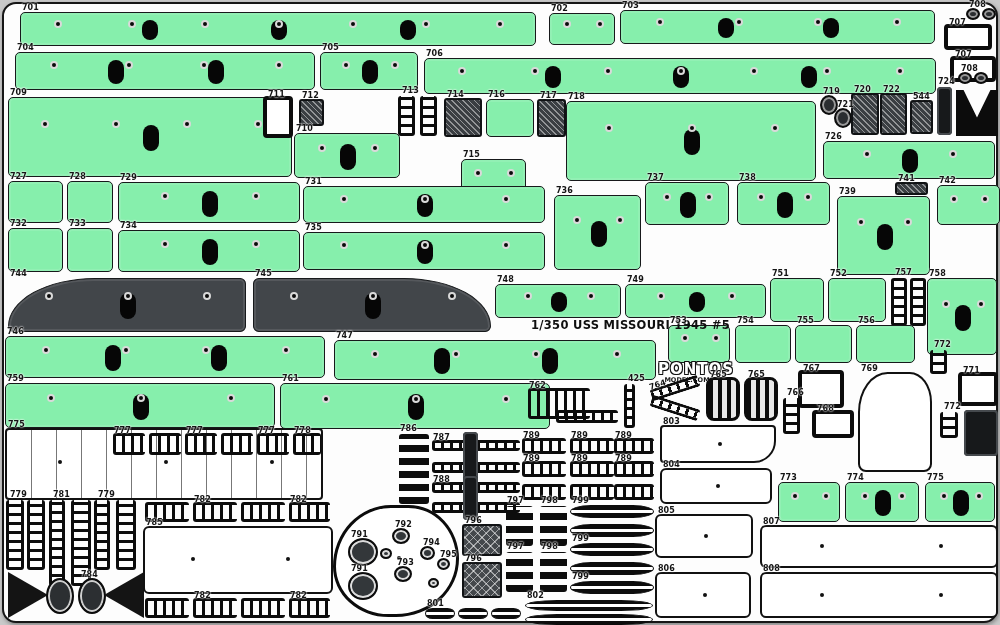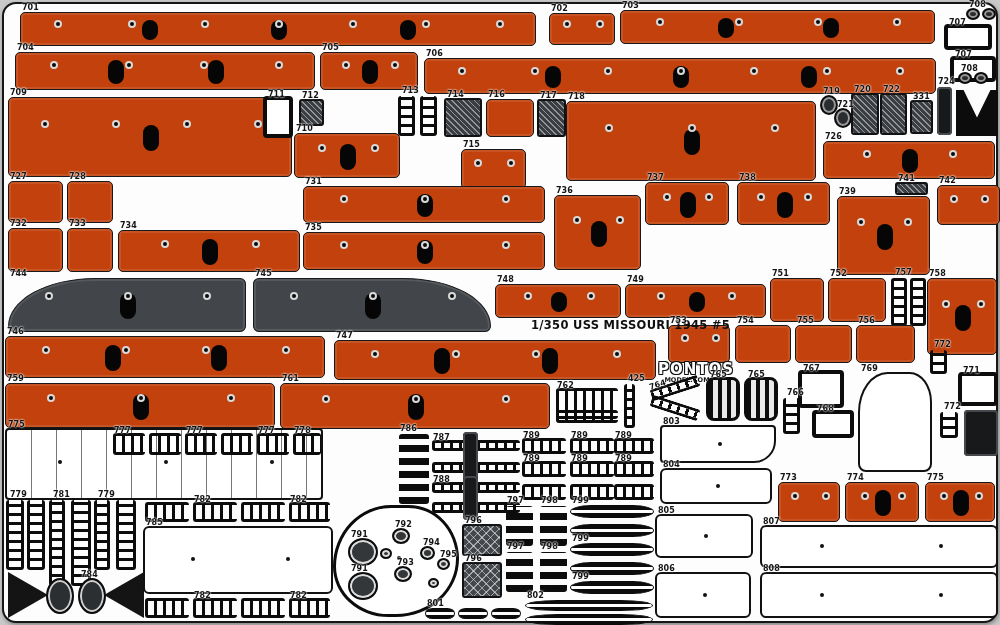--- a/index.html
+++ b/index.html
@@ -3,21 +3,21 @@
 <meta charset="utf-8">
 <style>
   html,body{margin:0;padding:0;background:#c9c9c9;font-family:"DejaVu Sans","Liberation Sans",sans-serif;}
   #stage{position:relative;width:1000px;height:625px;overflow:hidden;background:#c9c9c9;}
   #sheet-bg{position:absolute;left:2px;top:2px;right:2px;bottom:2px;background:#fdfdfd;
             border:2px solid #161616;border-radius:14px;box-shadow:1px 2px 4px rgba(0,0,0,.35);}
   #parts-layer{position:absolute;left:0;top:0;width:1000px;height:625px;}
   .part{position:absolute;box-sizing:border-box;}
   .plabel{position:absolute;top:-9px;left:1px;font-weight:bold;font-size:8px;line-height:8px;
           color:#141414;white-space:nowrap;text-shadow:0 0 2px #fff,0 0 2px #fff;z-index:5;}
-  .k-panel{background:#c2410c;border:1px solid #17191b;border-radius:5px;
+  .k-panel{background:#86efac;border:1px solid #17191b;border-radius:5px;
            box-shadow:inset 0 0 0 2px rgba(255,255,255,.10);}
   .k-bow{background:#42464a;border:1px solid #17191b;border-radius:6px;border-top-left-radius:90px 50px;
          box-shadow:inset 0 0 0 2px rgba(255,255,255,.10);}
   .k-stern{background:#42464a;border:1px solid #17191b;border-radius:6px;border-top-right-radius:90px 50px;
            box-shadow:inset 0 0 0 2px rgba(255,255,255,.10);}
   .k-light{background:#fff;border:2px solid #111;border-radius:6px;}
   .k-deck{background:#fff;border:2px solid #111;border-radius:4px;
           background-image:repeating-linear-gradient(90deg,transparent 0 24px,#777 24px 25px);}
   .k-rail{border-top:3px solid #0c0c0c;border-bottom:3px solid #0c0c0c;border-radius:3px;
           background:repeating-linear-gradient(90deg,#0c0c0c 0 3px,transparent 3px 9px);}
@@ -160,21 +160,21 @@
       <div class="part k-vladder" style="left: 420px; top: 96px; width: 17px; height: 40px;"></div>
       <div class="part k-hatch" style="left: 444px; top: 98px; width: 38px; height: 39px;">
         <span class="plabel">714</span>
       </div>
       <div class="part k-panel" style="left: 486px; top: 99px; width: 48px; height: 38px;">
         <span class="plabel">716</span>
       </div>
       <div class="part k-hatch" style="left: 537px; top: 99px; width: 29px; height: 38px;">
         <span class="plabel">717</span>
       </div>
-      <div class="part k-panel" style="left: 461px; top: 149px; width: 65px; height: 40px;">
+      <div class="part k-panel" style="left: 461px; top: 159px; width: 65px; height: 40px;">
         <span class="plabel">715</span>
         <span class="dot" style="left: 12.25px; top: 8.8px;"></span>
         <span class="dot" style="left: 44.75px; top: 8.8px;"></span>
       </div>
       <div class="part k-panel" style="left: 566px; top: 101px; width: 250px; height: 80px;">
         <span class="plabel">718</span>
         <span class="slot" style="left: 117px; top: 27px; height: 26px;"></span>
         <span class="dot" style="left: 37.6667px; top: 21.6px;"></span>
         <span class="dot" style="left: 121px; top: 21.6px;"></span>
         <span class="dot" style="left: 204.333px; top: 21.6px;"></span>
@@ -185,33 +185,39 @@
       <div class="part k-knob" style="left: 834px; top: 108px; width: 18px; height: 20px;">
         <span class="plabel">721</span>
       </div>
       <div class="part k-hatch" style="left: 851px; top: 93px; width: 28px; height: 42px;">
         <span class="plabel">720</span>
       </div>
       <div class="part k-hatch" style="left: 880px; top: 93px; width: 27px; height: 42px;">
         <span class="plabel">722</span>
       </div>
       <div class="part k-hatch" style="left: 910px; top: 100px; width: 23px; height: 34px;">
-        <span class="plabel">331</span>
+        <span class="plabel">544</span>
       </div>
       <div class="part k-panel" style="left: 823px; top: 141px; width: 172px; height: 38px; text-decoration: underline;">
         <span class="plabel">726</span>
         <span class="slot" style="left: 78px; top: 7px; height: 24px;"></span>
         <span class="dot" style="left: 39px; top: 8.16px;"></span>
         <span class="dot" style="left: 125px; top: 8.16px;"></span>
       </div>
       <div class="part k-panel" style="left: 8px; top: 181px; width: 55px; height: 42px;">
         <span class="plabel">727</span>
       </div>
       <div class="part k-panel" style="left: 67px; top: 181px; width: 46px; height: 42px;">
         <span class="plabel">728</span>
+      </div>
+      <div class="part k-panel" style="left: 118px; top: 182px; width: 182px; height: 41px;">
+        <span class="plabel">729</span>
+        <span class="slot" style="left: 83px; top: 7.5px; height: 26px;"></span>
+        <span class="dot" style="left: 41.5px; top: 9.12px;"></span>
+        <span class="dot" style="left: 132.5px; top: 9.12px;"></span>
       </div>
       <div class="part k-panel" style="left: 303px; top: 186px; width: 242px; height: 37px;">
         <span class="plabel">731</span>
         <span class="slot" style="left: 113px; top: 7px; height: 23px;"></span>
         <span class="dot" style="left: 36.3333px; top: 7.84px;"></span>
         <span class="dot" style="left: 117px; top: 7.84px;"></span>
         <span class="dot" style="left: 197.667px; top: 7.84px;"></span>
       </div>
       <div class="part k-panel" style="left: 554px; top: 195px; width: 87px; height: 75px;">
         <span class="plabel">736</span>
@@ -348,21 +354,21 @@
         <span class="dot" style="left: 131px; top: 10.4px;"></span>
         <span class="dot" style="left: 221px; top: 10.4px;"></span>
       </div>
       <div class="part k-panel" style="left: 280px; top: 383px; width: 270px; height: 46px;">
         <span class="plabel">761</span>
         <span class="slot" style="left: 127px; top: 10px; height: 26px;"></span>
         <span class="dot" style="left: 41px; top: 10.72px;"></span>
         <span class="dot" style="left: 131px; top: 10.72px;"></span>
         <span class="dot" style="left: 221px; top: 10.72px;"></span>
       </div>
-      <div class="part k-rail" style="left: 556px; top: 388px; width: 62px; height: 31px;">
+      <div class="part k-rail" style="left: 528px; top: 388px; width: 62px; height: 31px;">
         <span class="plabel">762</span>
       </div>
       <div class="part k-rail" style="left: 556px; top: 410px; width: 62px; height: 13px;"></div>
       <div class="part k-vladder" style="left: 624px; top: 384px; width: 11px; height: 44px;">
         <span class="plabel">425</span>
       </div>
       <div class="part k-rail" style="left: 650px; top: 382px; width: 50px; height: 12px; transform: rotate(-18deg);">
         <span class="plabel">764</span>
       </div>
       <div class="part k-rail" style="left: 650px; top: 402px; width: 50px; height: 12px; transform: rotate(18deg);"></div>

